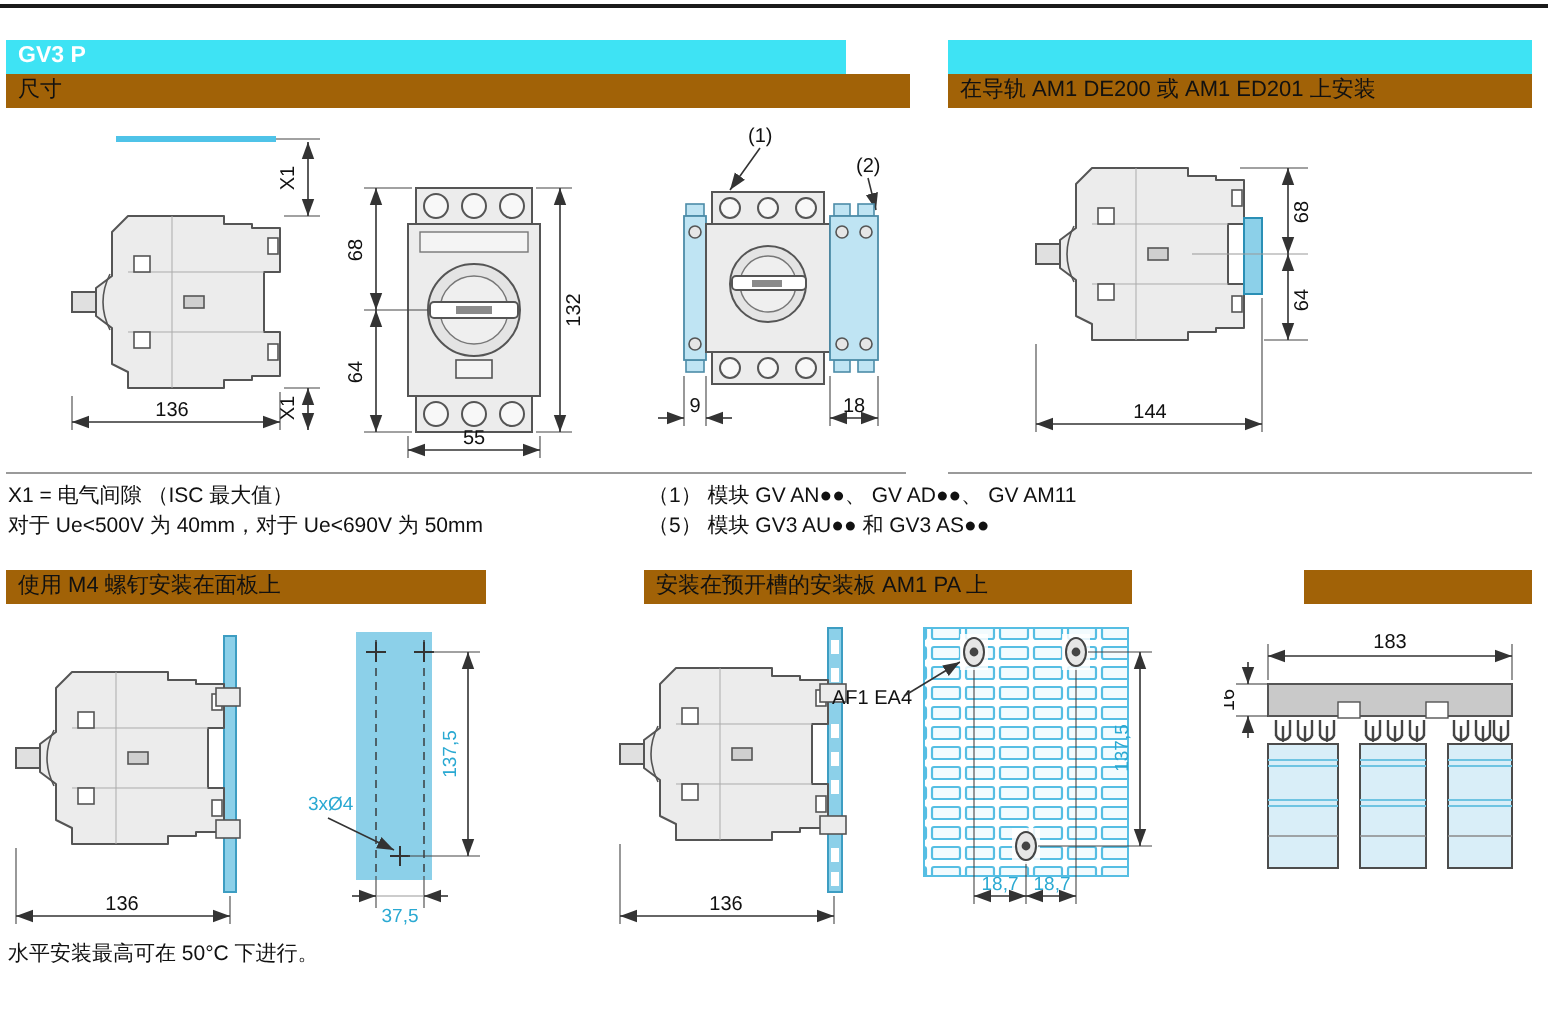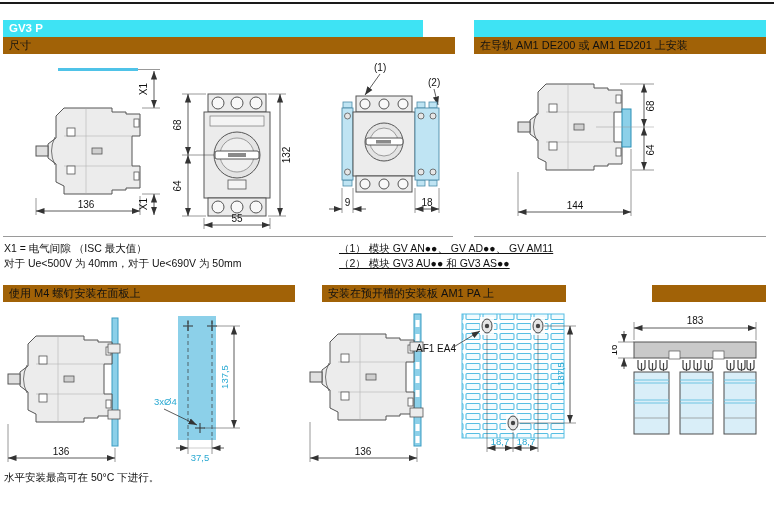--- a/index.html
+++ b/index.html
@@ -188,26 +188,26 @@
     <text class="kdim" x="95" y="135" text-anchor="middle">144</text>
   </svg>
 
   <div class="abs rule" style="left:3px;top:236px;width:450px;"></div>
   <div class="abs rule" style="left:474px;top:236px;width:292px;"></div>
 
   <div class="abs fnote" style="left:4px;top:241px;">
     <div>X1 = 电气间隙 （ISC 最大值）</div>
     <div>对于 Ue&lt;500V 为 40mm，对于 Ue&lt;690V 为 50mm</div>
   </div>
-  <div class="abs fnote" style="left:339px;top:241px;text-decoration:underline;">
+  <div class="abs fnote" style="left:324px;top:241px;">
     <div>（1） 模块 GV AN●●、 GV AD●●、 GV AM11</div>
-    <div>（2） 模块 GV3 AU●● 和 GV3 AS●●</div>
-  </div>
-
-  <div class="abs graybar" style="left:3px;top:285px;width:292px;">
+    <div>（5） 模块 GV3 AU●● 和 GV3 AS●●</div>
+  </div>
+
+  <div class="abs graybar" style="left:3px;top:285px;width:240px;">
     <span>使用 M4 螺钉安装在面板上</span>
   </div>
   <div class="abs graybar" style="left:322px;top:285px;width:244px;">
     <span>安装在预开槽的安装板 AM1 PA 上</span>
   </div>
   <div class="abs graybar" style="left:652px;top:285px;width:114px;"></div>
 
   <svg class="abs" style="left:4px;top:312px;" width="135" height="155" viewBox="0 0 135 155">
     <rect x="108" y="6" width="6" height="128" fill="#8CD0E9" stroke="#3d9dc2"></rect>
     <use href="#sideprof" transform="translate(14,24)"></use>

